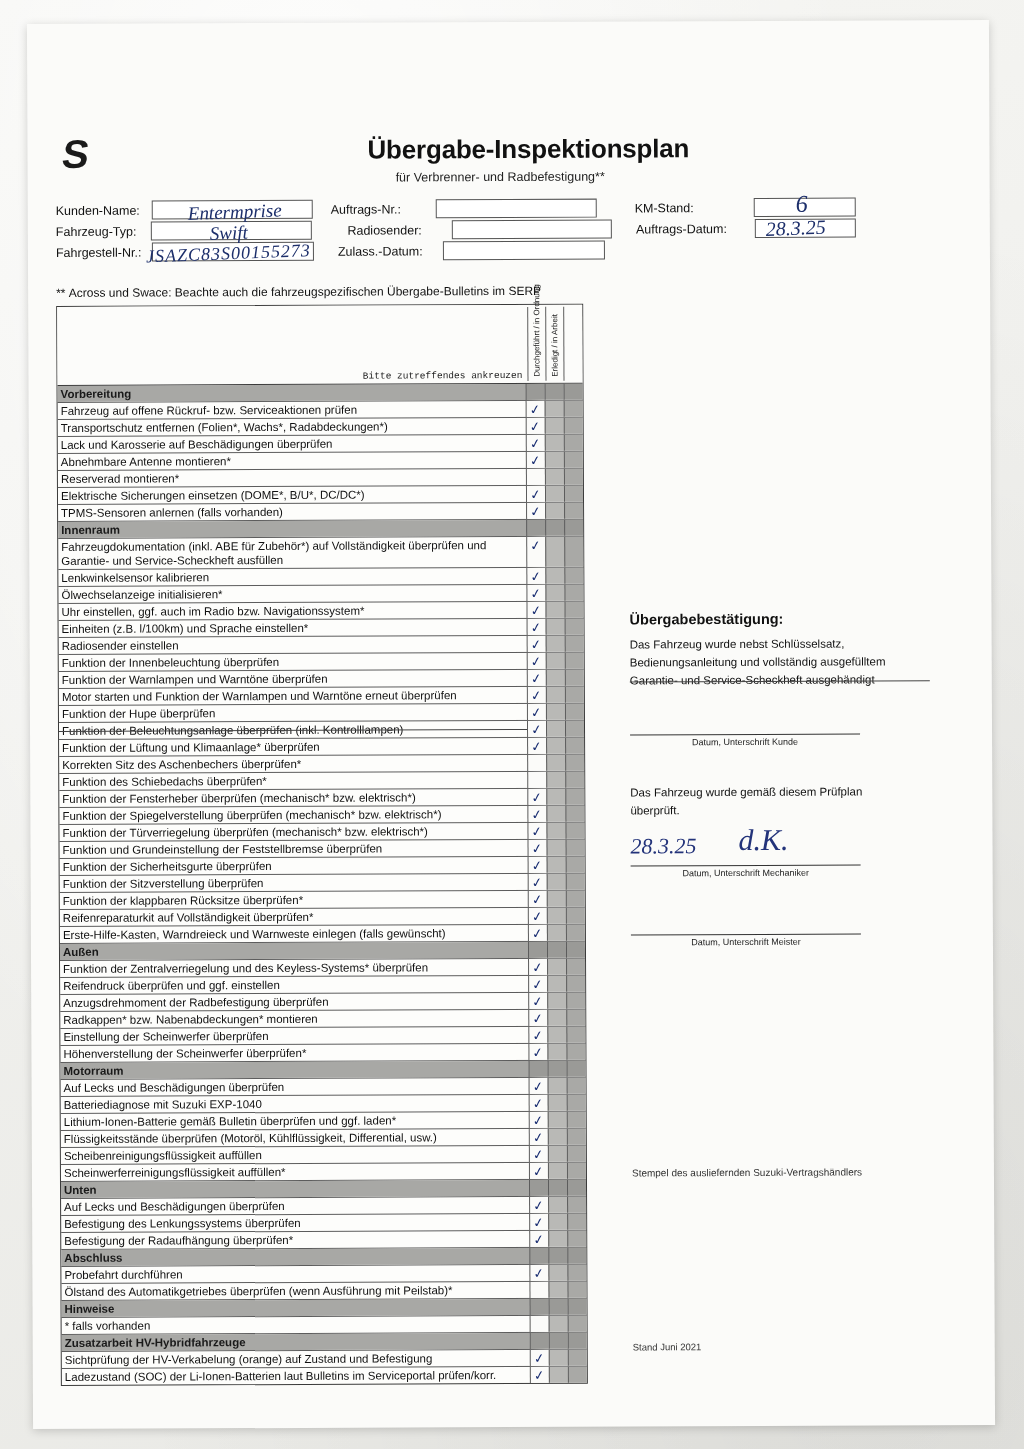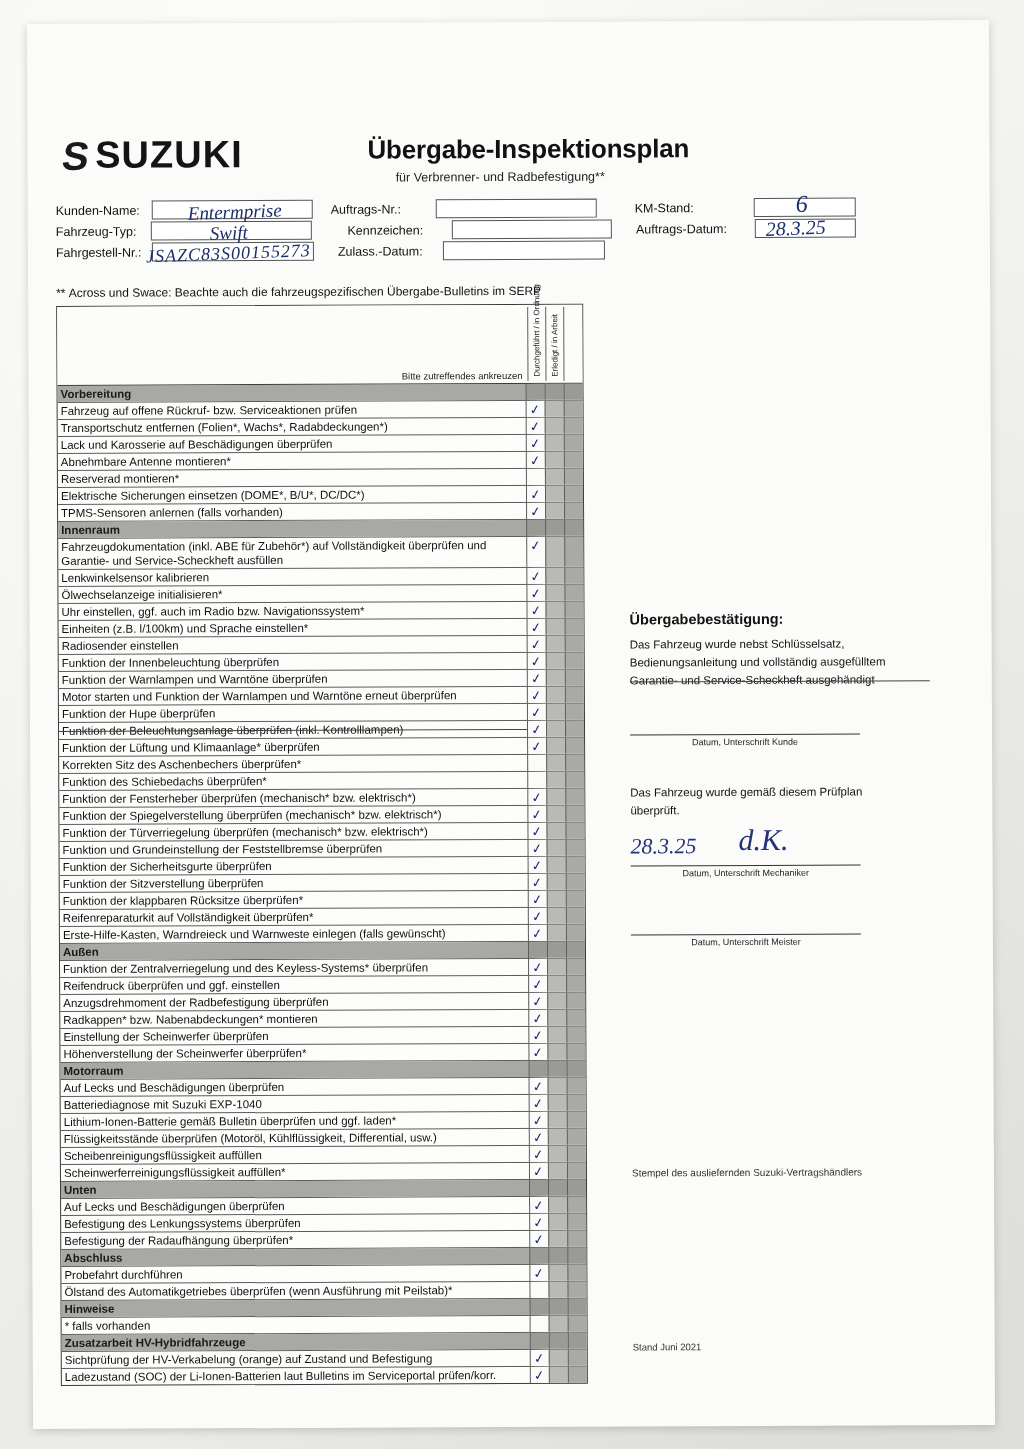--- a/index.html
+++ b/index.html
@@ -145,38 +145,37 @@
 </style>
 </head>
 <body>
 
 <div id="paper">
   <div class="sheet">
     <div class="content">
 
       <div class="logo">
         <span class="logo-mark">S</span>
-        <span class="logo-text">SUZUKI</span>
       </div>
       <div class="doc-title">Übergabe-Inspektionsplan</div>
       <div class="doc-sub">für Verbrenner- und Radbefestigung**</div>
 
       <div class="fields">
         <div class="frow">
           <span class="flabel">Kunden-Name:</span>
           <span class="fbox" style="width:160px"></span>
           <span class="flabel col2" style="width:105px;margin-left:18px">Auftrags-Nr.:</span>
           <span class="fbox" style="width:160px"></span>
           <span class="flabel col2" style="width:120px;margin-left:38px">KM-Stand:</span>
           <span class="fbox" style="width:100px"></span>
         </div>
         <div class="frow">
           <span class="flabel">Fahrzeug-Typ:</span>
           <span class="fbox" style="width:160px"></span>
-          <span class="flabel col2" style="width:105px;margin-left:36px">Kennzeichen:</span>
+          <span class="flabel col2" style="width:105px;margin-left:36px">Radiosender:</span>
           <span class="fbox" style="width:160px"></span>
           <span class="flabel col2" style="width:120px;margin-left:24px">Auftrags-Datum:</span>
           <span class="fbox" style="width:100px"></span>
         </div>
         <div class="frow">
           <span class="flabel">Fahrgestell-Nr.:</span>
           <span class="fbox" style="width:160px"></span>
           <span class="flabel col2" style="width:105px;">Zulass.-Datum:</span>
           <span class="fbox" style="width:160px"></span>
         </div>
@@ -194,21 +193,21 @@
 
       <div class="tbl">
         <div class="tbl-head">
           <div style="position:absolute;right:36px;bottom:2px;height:74px;width:18px;border-left:1px solid #5c5c5c;">
             <span class="vhead" style="left:13px;">Durchgeführt / in Ordnung</span>
           </div>
           <div style="position:absolute;right:18px;bottom:2px;height:74px;width:18px;border-left:1px solid #5c5c5c;">
             <span class="vhead" style="left:13px;">Erledigt / in Arbeit</span>
           </div>
           <div style="position:absolute;right:0px;bottom:2px;height:74px;width:18px;border-left:1px solid #5c5c5c;"></div>
-          <span class="hint" style="right:60px;">Bitte zutreffendes ankreuzen</span>
+          <span class="hint" style="right:60px;font-family:Liberation Mono, monospace;">Bitte zutreffendes ankreuzen</span>
         </div>
         <div id="table-body">
             <div class="rowline section">
               <div class="cell-text">Vorbereitung</div>
               <div class="chk"></div>
               <div class="chk"></div>
               <div class="chk"></div>
             </div>
             <div class="rowline">
               <div class="cell-text">Fahrzeug auf offene Rückruf- bzw. Serviceaktionen prüfen</div>

